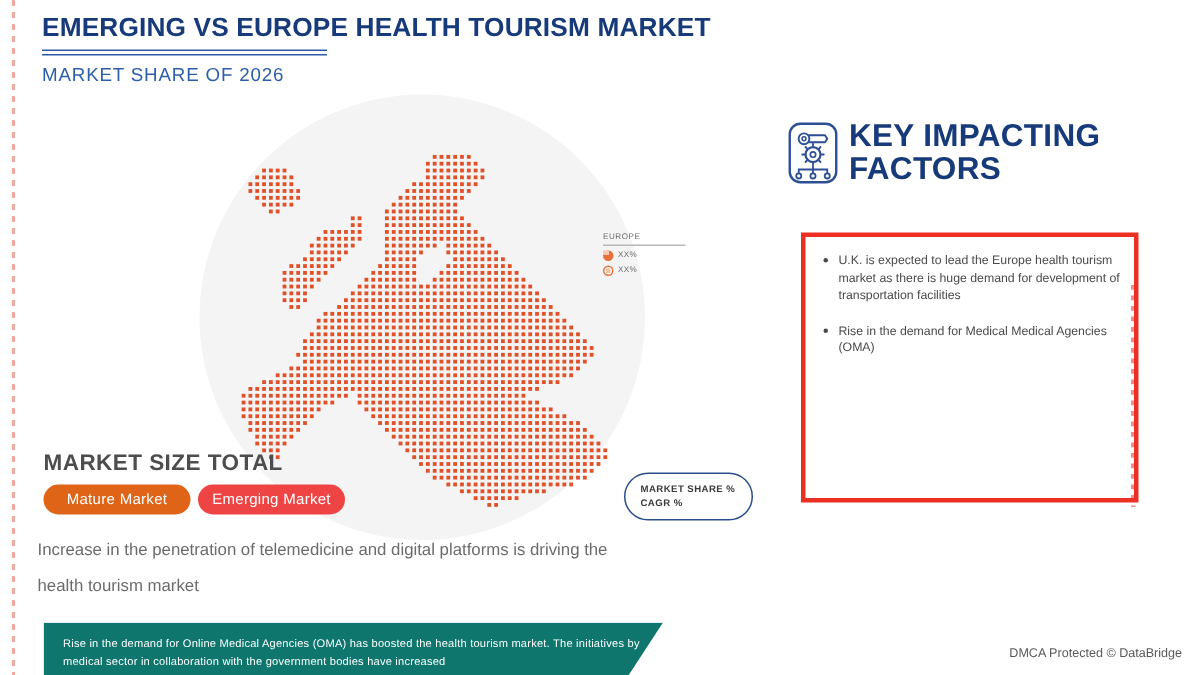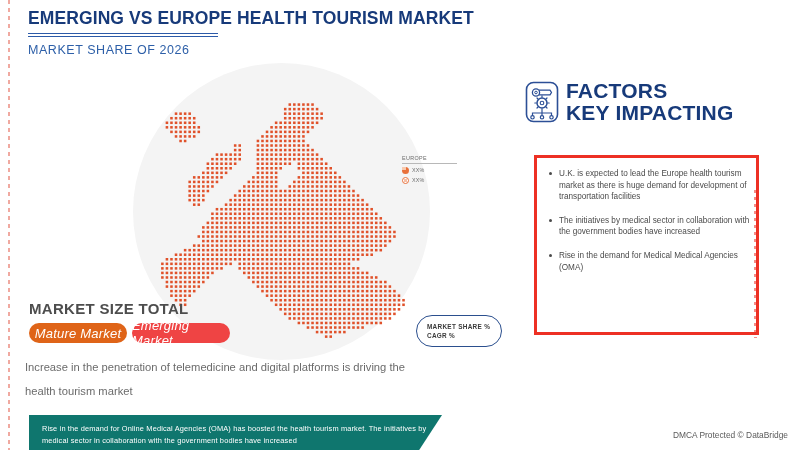--- a/index.html
+++ b/index.html
@@ -60,21 +60,21 @@
   }
 
   
   .mst-title{
     position:absolute; left:29px; top:300px;
     font-size:15px; font-weight:bold; color:#4d4d4d; letter-spacing:.3px;
   }
   .pill{
     position:absolute; top:323px; height:20px; border-radius:10px;
     display:flex; align-items:center; justify-content:center;
-    font-size:13px; color:#ffffff; letter-spacing:.2px;font-style:italic;
+    font-size:10px; color:#ffffff; letter-spacing:.2px;
   }
   .pill-mature{ left:29px; width:98px; background:#df6418; }
   .pill-emerging{ left:132px; width:98px; background:#ef4444; }
 
   
   .share-badge{
     position:absolute; left:416px; top:315px; width:86px; height:32px;
     border:1px solid #2b4f8e; border-radius:16px;
     display:flex; flex-direction:column; justify-content:center;
     padding-left:10px; gap:2px;
@@ -1630,34 +1630,30 @@
   <circle cx="17" cy="22" r="5" fill="none" stroke="#2c4f96" stroke-width="1.5"></circle>
   <circle cx="17" cy="22" r="1.8" fill="none" stroke="#2c4f96" stroke-width="1.1"></circle>
   <path d="M17 16.2 V14.8 M17 27.8 V29.2 M11.2 22 H9.8 M24.2 22 H22.8 M13 18 L12 17 M21 18 L22 17 M13 26 L12 27 M21 26 L22 27" stroke="#2c4f96" stroke-width="1.2" stroke-linecap="round"></path>
   <path d="M17 29.5 V32 M7.5 35 V32 H26.5 V35" fill="none" stroke="#2c4f96" stroke-width="1.2"></path>
   <circle cx="7.5" cy="36.3" r="1.7" fill="none" stroke="#2c4f96" stroke-width="1.2"></circle>
   <circle cx="17" cy="36.3" r="1.7" fill="none" stroke="#2c4f96" stroke-width="1.2"></circle>
   <circle cx="26.5" cy="36.3" r="1.7" fill="none" stroke="#2c4f96" stroke-width="1.2"></circle>
   <path d="M17 32 V34.6" fill="none" stroke="#2c4f96" stroke-width="1.2"></path>
 </svg>
 <div class="kif-title">
+  <div>KEY IMPACTING</div>
   <div>FACTORS</div>
-  <div>KEY IMPACTING</div>
 </div>
 
 <div class="kif-box"></div>
 <div class="kif-box-fade"></div>
 <div class="kif-list" id="kif-list">
     <div class="kif-item">
       <span class="bullet"></span>
       <span>U.K. is expected to lead the Europe health tourism market as there is huge demand for development of transportation facilities</span>
     </div>
     <div class="kif-item">
       <span class="bullet"></span>
-      <span>The initiatives by medical sector in collaboration with the government bodies have increased</span>
-    </div>
-    <div class="kif-item">
-      <span class="bullet"></span>
       <span>Rise in the demand for Medical Medical Agencies (OMA)</span>
     </div>
   </div>
 
 <div class="footer">DMCA Protected © DataBridge</div>
 
 </body></html>

